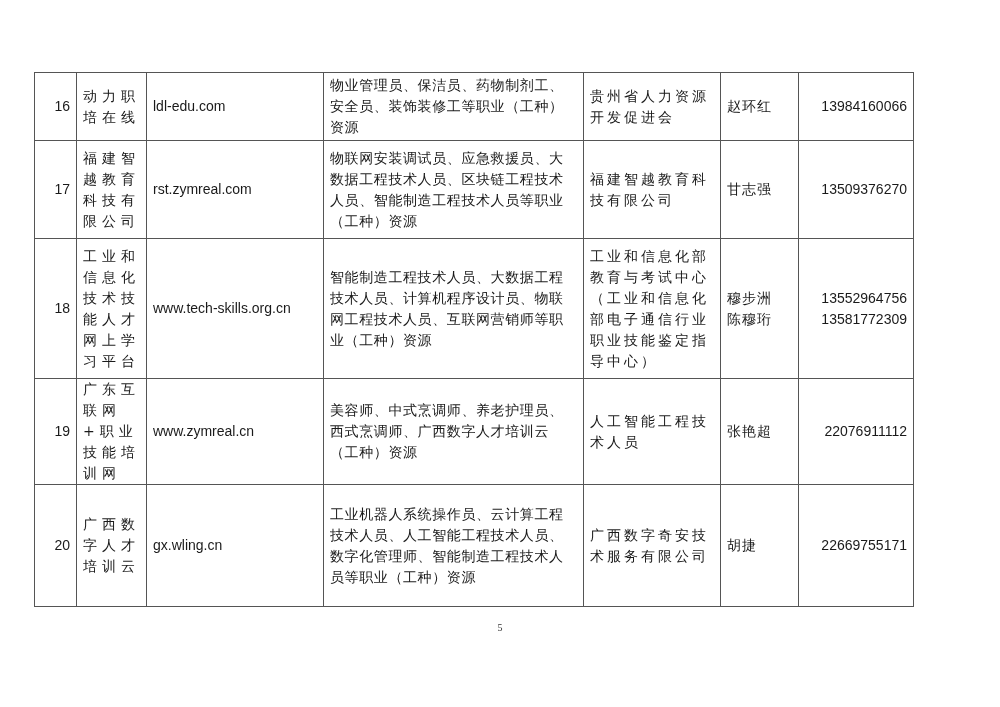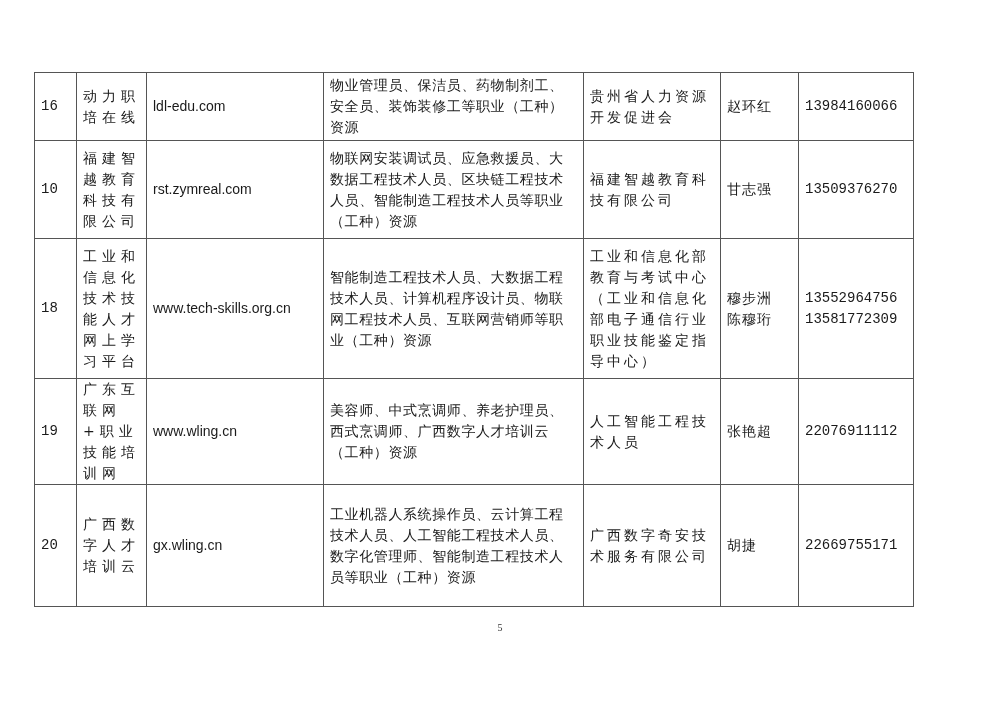--- a/index.html
+++ b/index.html
@@ -23,27 +23,27 @@
       table-layout: fixed;
     }
     .page-table td {
       border: 1px solid #555555;
       padding: 0 6px;
       vertical-align: middle;
       font-size: 14px;
       line-height: 21px;
       box-sizing: border-box;
     }
-    .col-no { width: 42px; text-align: left; font-family: Liberation Mono, monospace; font-size: 15px; margin-left: 43px; }
+    .col-no { width: 42px; text-align: right; font-family: Liberation Sans, sans-serif; font-size: 15px; margin-left: 43px; }
     .col-name { width: 70px; letter-spacing: 5px; font-size: 13.5px; line-height: 21px; }
     .col-url { width: 177px; font-family: Liberation Sans, sans-serif; font-size: 15.5px; }
     .col-res { width: 260px; font-size: 13.5px; letter-spacing: 0.6px; line-height: 21.5px; }
     .col-org { width: 137px; font-size: 13.5px; letter-spacing: 3px; line-height: 21px; margin-top: 39px; }
     .col-contact { width: 78px; text-align: left; font-size: 13.5px; letter-spacing: 1px; }
-    .col-phone { width: 115px; text-align: left; font-family: Liberation Mono, monospace; font-size: 15px; }
+    .col-phone { width: 115px; text-align: right; font-family: Liberation Sans, sans-serif; font-size: 15px; }
     .multi-line span { display: block; }
     .page-number {
       position: absolute;
       left: 0;
       width: 1000px;
       top: 622px;
       text-align: center;
       font-family: "Liberation Serif", serif;
       font-size: 10px;
       color: #333333;
@@ -63,21 +63,21 @@
       <td class="col-org">贵州省人力资源开发促进会</td>
       <td class="col-contact multi-line">
         <span>赵环红</span>
       </td>
       <td class="col-phone multi-line">
         <span>13984160066</span>
       </td>
     </tr>
 
     <tr style="height:98px">
-      <td class="col-no">10</td>
+      <td class="col-no">17</td>
       <td class="col-name">福建智越教育科技有限公司</td>
       <td class="col-url">rst.zymreal.com</td>
       <td class="col-res">物联网安装调试员、应急救援员、大数据工程技术人员、区块链工程技术人员、智能制造工程技术人员等职业（工种）资源</td>
       <td class="col-org">福建智越教育科技有限公司</td>
       <td class="col-contact multi-line">
         <span>甘志强</span>
       </td>
       <td class="col-phone multi-line">
         <span>13509376270</span>
       </td>
@@ -95,21 +95,21 @@
       </td>
       <td class="col-phone multi-line">
         <span>13552964756</span>
         <span>13581772309</span>
       </td>
     </tr>
 
     <tr style="height:74px">
       <td class="col-no">19</td>
       <td class="col-name">广东互联网+职业技能培训网</td>
-      <td class="col-url">www.wling.cn</td>
+      <td class="col-url">www.zymreal.cn</td>
       <td class="col-res">美容师、中式烹调师、养老护理员、西式烹调师、广西数字人才培训云（工种）资源</td>
       <td class="col-org">人工智能工程技术人员</td>
       <td class="col-contact multi-line">
         <span>张艳超</span>
       </td>
       <td class="col-phone multi-line">
         <span>22076911112</span>
       </td>
     </tr>
 

